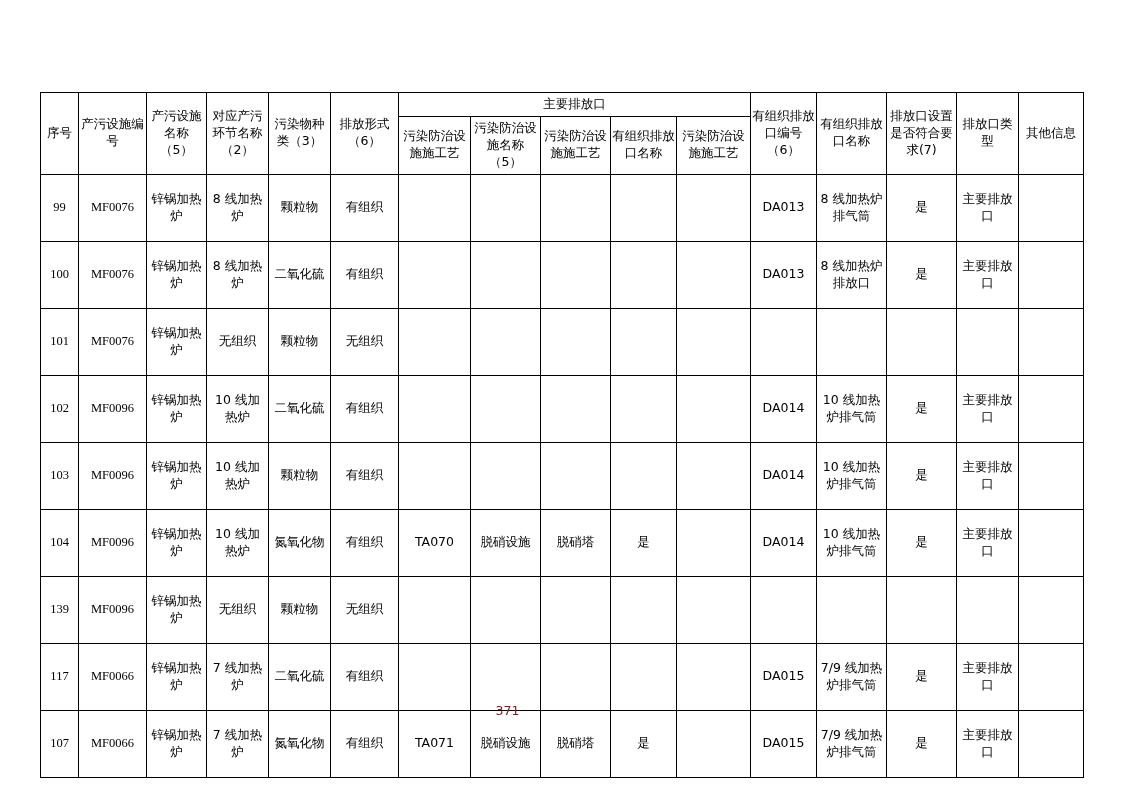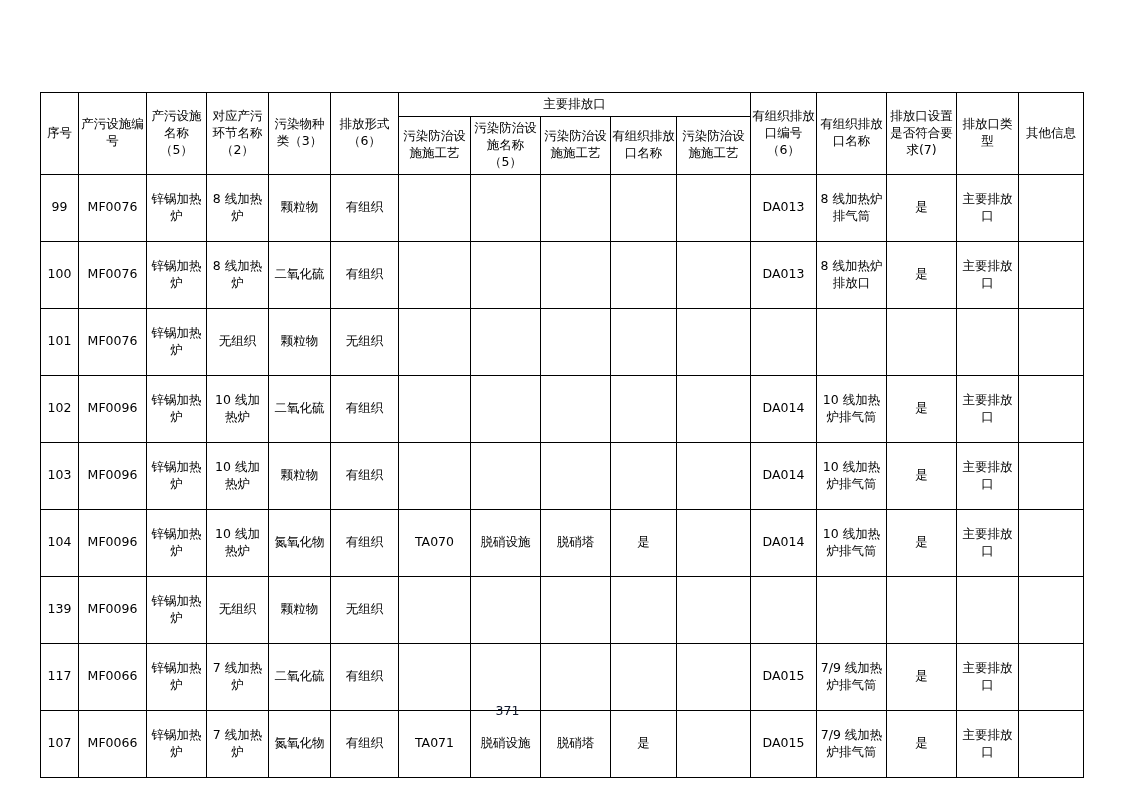--- a/index.html
+++ b/index.html
@@ -47,29 +47,30 @@
   table.emission thead th {
     font-size: 12.5px;
     padding: 3px 1px;
   }
   table.emission tbody td {
     font-size: 12.5px;
     height: 62px;
   }
   td.num, td.code {
     font-size: 12.5px;
+    font-family: Liberation Serif, serif;
   }
   .page-number {
     position: absolute;
     left: 0;
     top: 703px;
     width: 1015px;
     text-align: center;
     font-size: 12.5px;
-    color: #0f172a;
+    color: #7f1d1d;
   }
 </style>
 </head>
 <body>
 
 <div class="page">
 
   <div class="table-wrap">
     <table class="emission">
       <colgroup>

